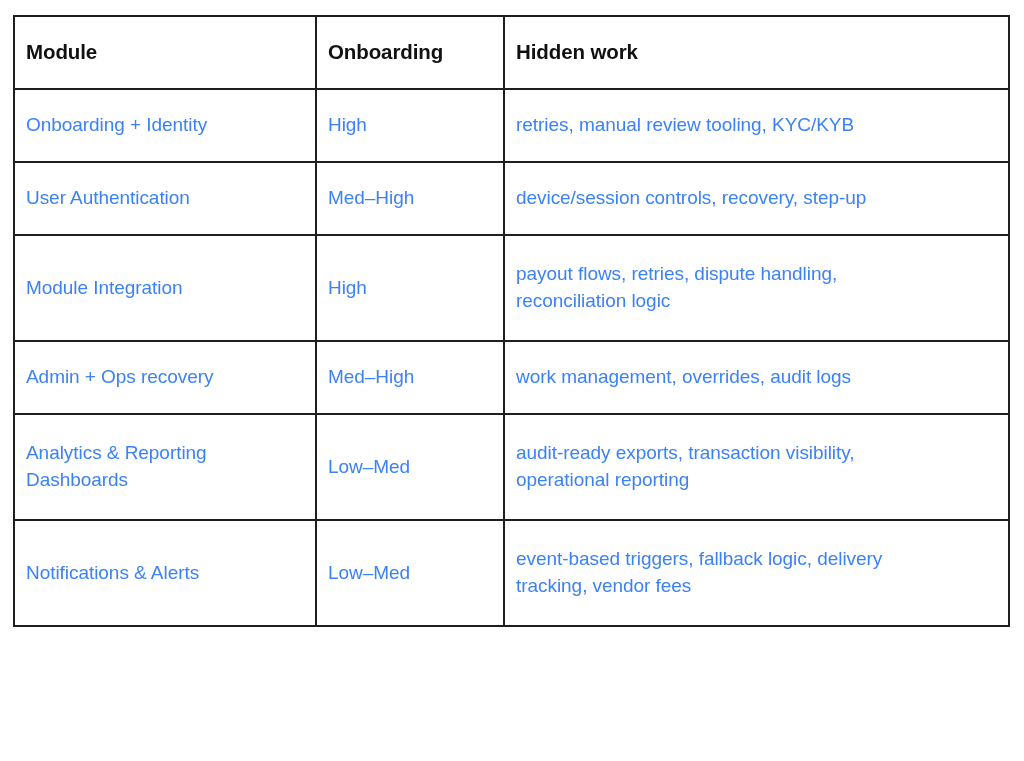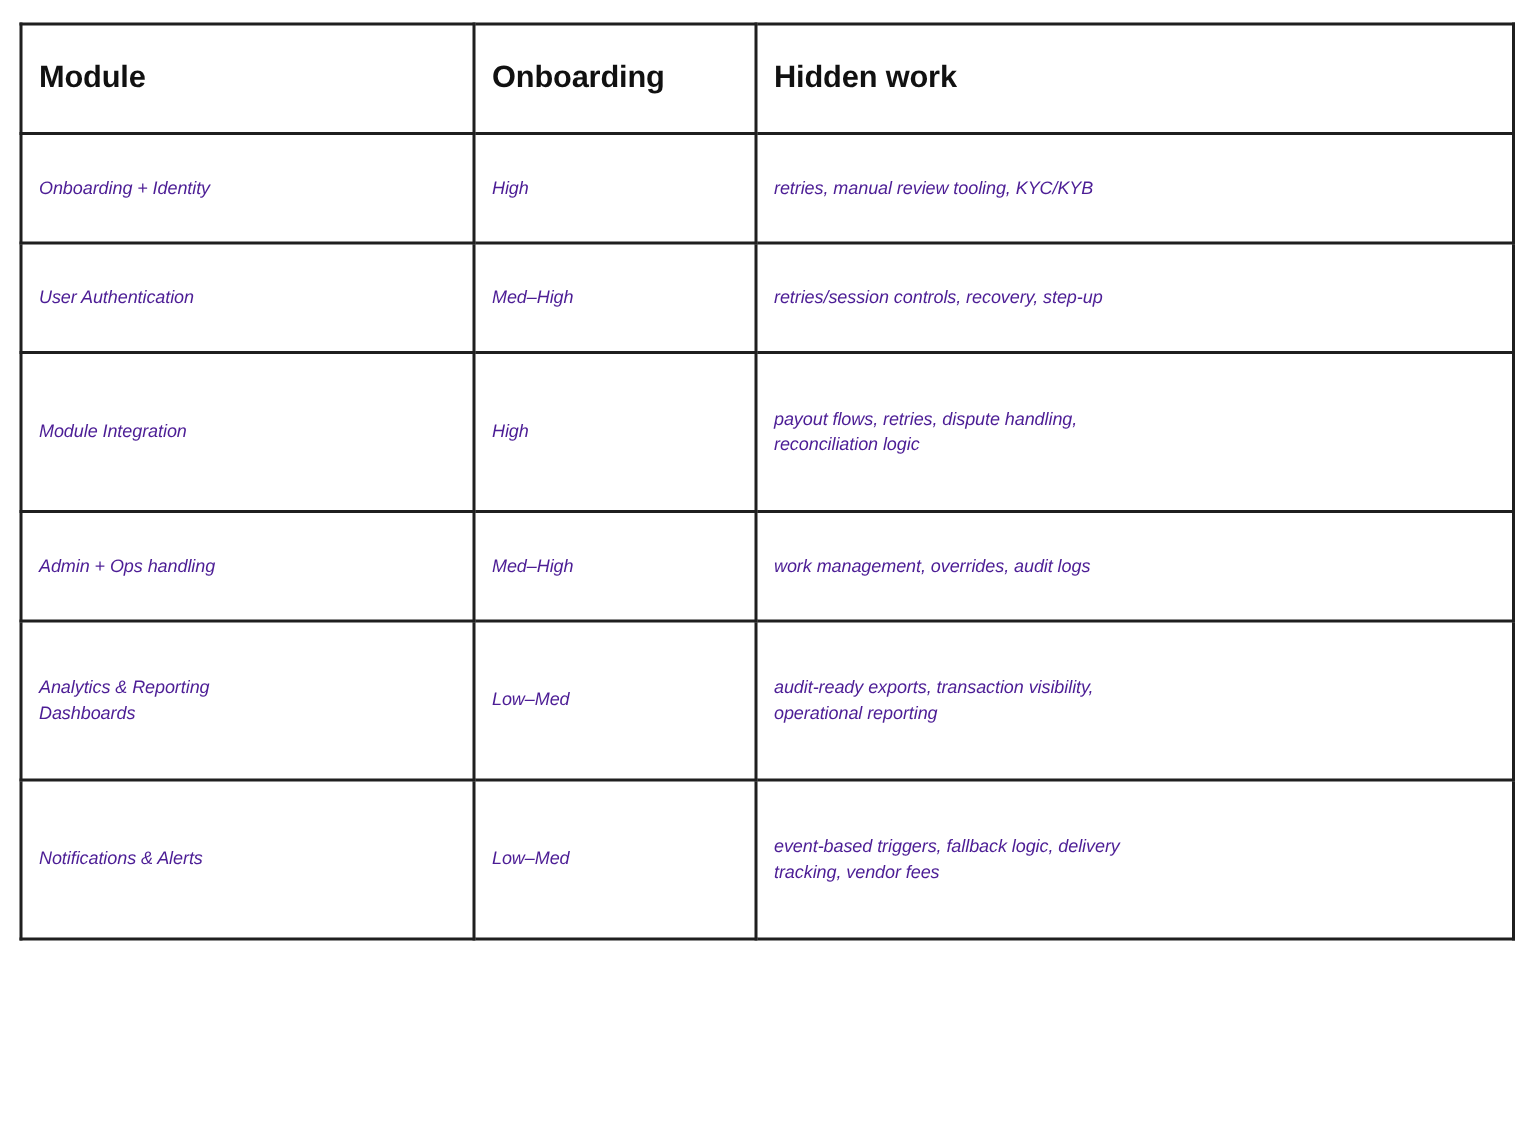--- a/index.html
+++ b/index.html
@@ -56,26 +56,25 @@
     height: 55px;
     font-size: 20.5px;
     font-weight: 700;
     letter-spacing: -0.1px;
     line-height: 1.2;
     color: #111111;
     margin-top: 36px;
   }
 
   table.matrix tbody td {
-    font-size: 12px;
+    font-size: 19px;
     font-weight: 400;
     line-height: 1.42;
     letter-spacing: -0.05px;
-    color: #4c1d95;
-    font-style: italic;
+    color: #3b82f6;
   }
 
   
   tr.r-single > td { height: 55px; }
   tr.r-double > td { height: 88px; }
 
   .cell-text {
     display: block;
     white-space: pre-line;
   }
@@ -113,42 +112,42 @@
         </tr>
 
         <tr class="r-single">
           <td>
             <span class="cell-text">User Authentication</span>
           </td>
           <td>
             <span class="cell-text">Med–High</span>
           </td>
           <td>
-            <span class="cell-text">retries/session controls, recovery, step-up</span>
+            <span class="cell-text">device/session controls, recovery, step-up</span>
           </td>
         </tr>
 
 
         <tr class="r-double">
           <td>
             <span class="cell-text">Module Integration</span>
           </td>
           <td>
             <span class="cell-text">High</span>
           </td>
           <td>
             <span class="cell-text">payout flows, retries, dispute handling,
 reconciliation logic</span>
           </td>
         </tr>
 
 
         <tr class="r-single">
           <td>
-            <span class="cell-text">Admin + Ops handling</span>
+            <span class="cell-text">Admin + Ops recovery</span>
           </td>
           <td>
             <span class="cell-text">Med–High</span>
           </td>
           <td>
             <span class="cell-text">work management, overrides, audit logs</span>
           </td>
         </tr>
 
         <tr class="r-double">

